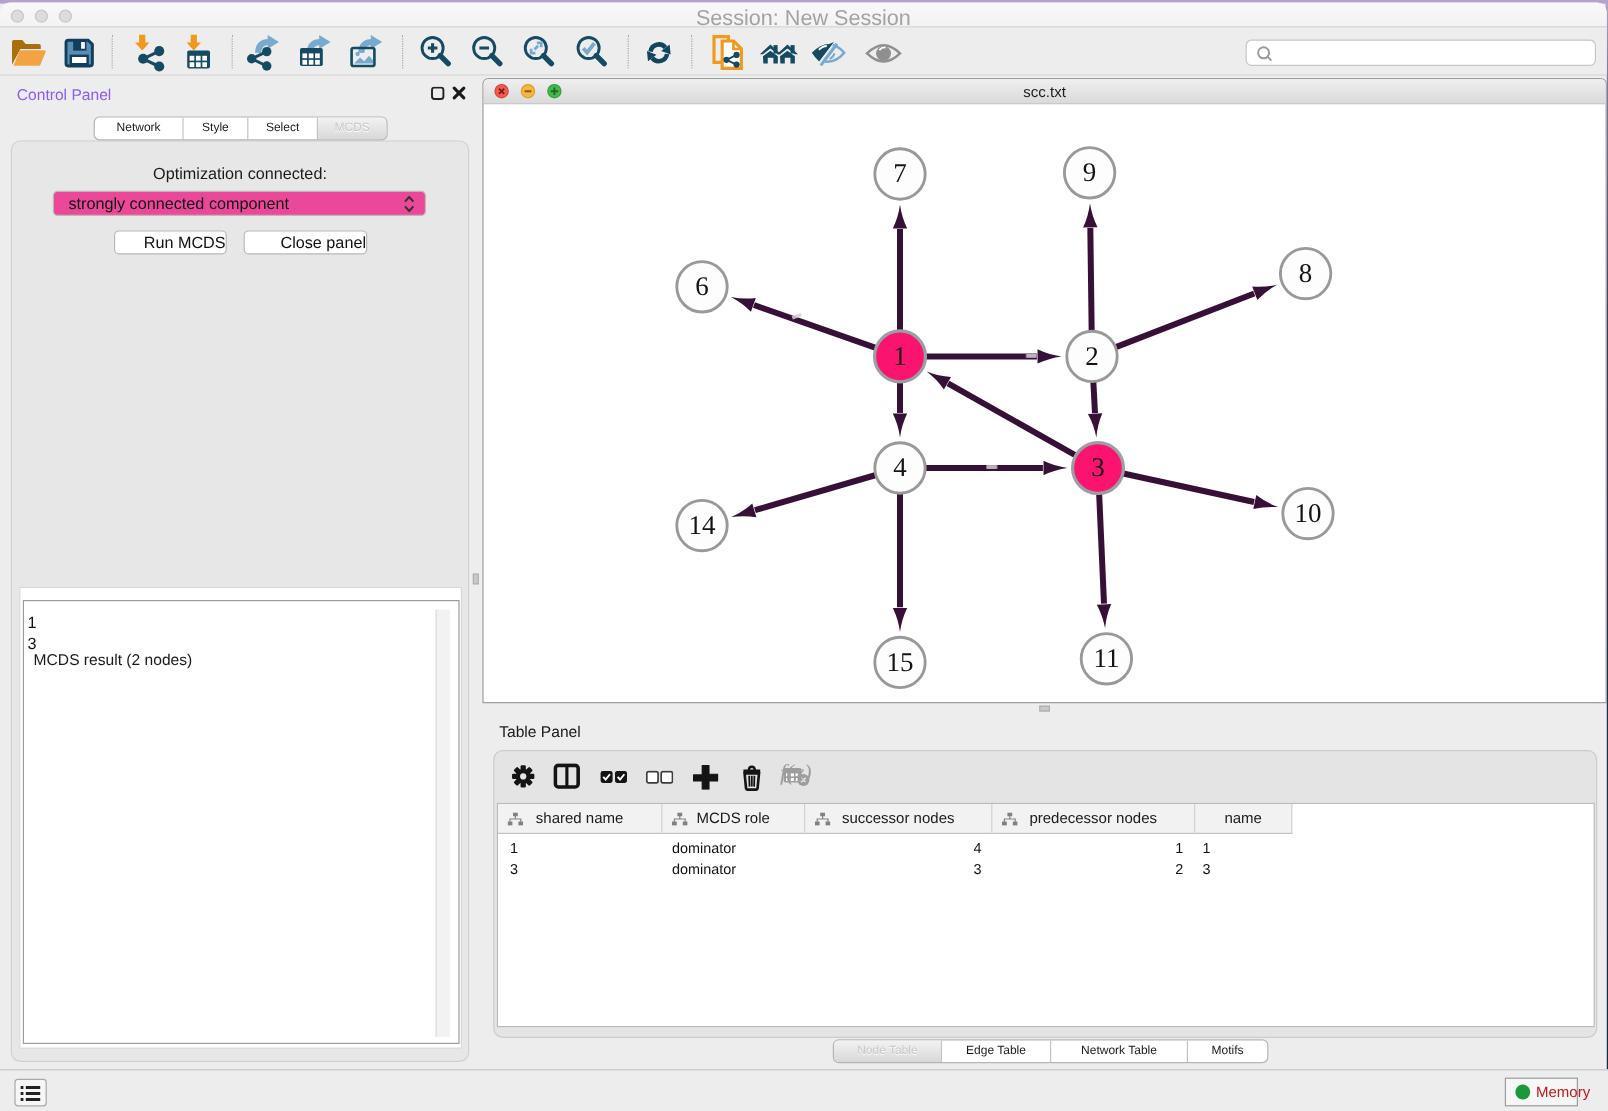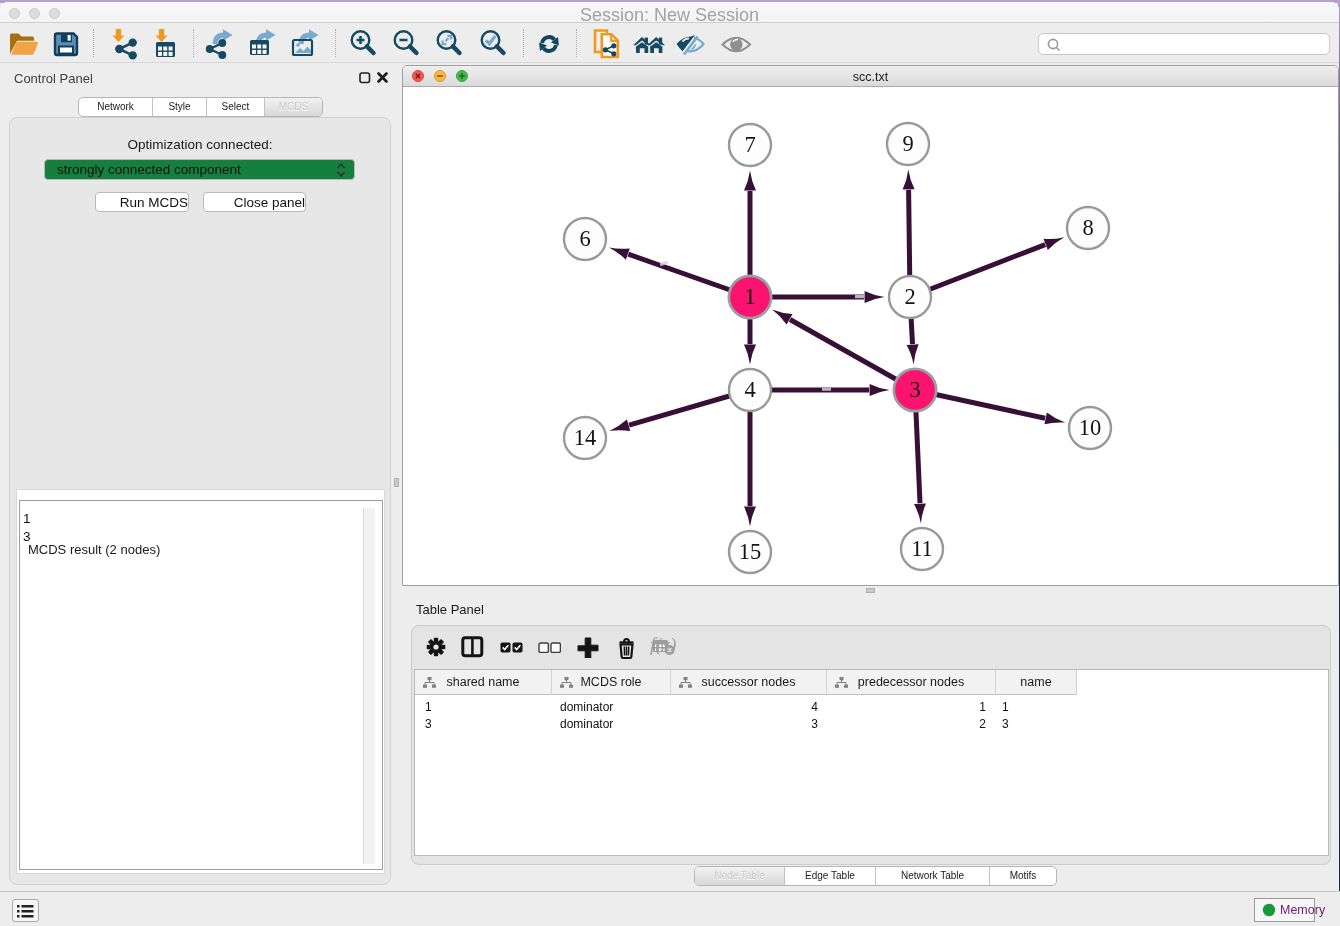--- a/index.html
+++ b/index.html
@@ -12,48 +12,48 @@
 #win { left:0; top:2px; width:1339px; height:924px; background:#ededed; border-radius:8px 8px 0 0; overflow:hidden; }
 #titlebar { position:absolute; left:0; top:0; width:100%; height:21px; background:linear-gradient(#f8f8f8,#f3f3f3); border-bottom:1px solid #cecece; }
 .tl { position:absolute; top:6px; width:11px; height:11px; border-radius:50%; background:#dcdcdc; border:1px solid #c8c8c8; }
 #wtitle { position:absolute; top:3px; left:0; width:100%; text-align:center; font-size:18px; color:#a2a2a2; }
 #toolbar { position:absolute; left:0; top:21px; width:100%; height:40px; background:#ededed; border-bottom:1px solid #d6d6d6; }
 .tsep { position:absolute; top:6px; height:28px; width:0; border-left:1px dotted #a9a9a9; }
 .ticon { position:absolute; top:4px; }
 #searchbox { position:absolute; left:1038px; top:10px; width:292px; height:22px; background:#fff; border:1px solid #c6c6c6; border-radius:5px; }
 
 #cphead { left:0; top:64px; width:391px; height:32px; }
-#cptitle { position:absolute; left:14px; top:7px; font-size:13px; color:#404040; }
+#cptitle { position:absolute; left:14px; top:7px; font-size:13px; color:#8b5cf6; }
 #cpbody { left:9px; top:117px; width:382px; height:768px; background:#e7e7e7; border:1px solid #d0d0d0; border-radius:8px; }
 .seg { position:absolute; display:flex; background:#fff; border:1px solid #b5b5b5; border-radius:5px; overflow:hidden; }
 .seg div { font-size:10px; color:#1a1a1a; text-align:center; line-height:18px; border-left:1px solid #c3c3c3; }
 .seg div:first-child { border-left:none; }
 .seg .sel { background:linear-gradient(#f2f2f2,#d8d8d8); color:#c8c8c8; text-shadow:0 1px 0 #fff; }
 #optlabel { left:0; top:137px; width:400px; text-align:center; font-size:13.5px; color:#1a1a1a; }
-#dropdown { left:44px; top:159px; width:311px; height:21px; background:#15803d; border:1px solid #b9b9b9; border-radius:4px; font-size:13.5px; color:#111; line-height:19px; padding-left:12px; }
+#dropdown { left:44px; top:159px; width:311px; height:21px; background:#ec4899; border:1px solid #b9b9b9; border-radius:4px; font-size:13.5px; color:#111; line-height:19px; padding-left:12px; }
 .btn { position:absolute; height:20px; background:#fff; border:1px solid #b9b9b9; border-radius:4px; font-size:13.5px; color:#111; text-align:right; line-height:19px; }
 #fswhite { left:16px; top:489px; width:369px; height:385px; background:#fff; border:1px solid #d8d8d8; }
 #fsborder { left:19px; top:500px; width:364px; height:370px; border:1px solid #9d9d9d; }
 #fslegend { left:24px; top:494px; background:#fff; padding:0 4px; font-size:13px; color:#1a1a1a;margin-top:48px; }
 #fstext { left:23px; top:510px; font-size:13.5px; color:#111; line-height:17.5px; }
 #fsscroll { left:363px; top:508px; width:12px; height:356px; background:#f2f2f2; border-left:1px solid #ddd; }
 
 #netwin { left:402px; top:65px; width:937px; height:521px; background:#fff; border:1px solid #9f9f9f; border-radius:5px 5px 0 0; }
 #nettitle { position:absolute; left:0; top:0; width:100%; height:21px; background:linear-gradient(#efefef,#dadada); border-bottom:1px solid #ababab; border-radius:4px 4px 0 0; }
 .mac { position:absolute; top:4px; width:12px; height:12px; border-radius:50%; }
 
 #tphead { left:403px; top:596px; width:937px; height:28px; }
 #tpbody { left:411px; top:625px; width:920px; height:240px; background:#e4e4e4; border:1px solid #cccccc; border-radius:8px; }
 #tablebox { left:414px; top:669px; width:915px; height:187px; background:#fff; border:1px solid #b9b9b9; }
 #thead { position:absolute; left:0; top:0; height:25px; background:#f2f2f2; border-bottom:1px solid #c2c2c2; }
 .thcell { position:absolute; top:0; height:25px; border-right:1px solid #d2d2d2; font-size:12.5px; color:#1a1a1a; text-align:center; line-height:24px; }
 .trow { position:absolute; font-size:12px; color:#111; }
 
 #statusbar { left:0; top:891px; width:1340px; height:35px; background:#ededed; border-top:1px solid #c6c6c6; }
-#memframe { position:absolute; left:1254px; top:6px; width:61px; height:24px; background:#f6f6f6; border:1px solid #9b9b9b; font-size:12.5px; color:#701a75; }
+#memframe { position:absolute; left:1254px; top:6px; width:61px; height:24px; background:#f6f6f6; border:1px solid #9b9b9b; font-size:12.5px; color:#b91c1c; }
 #listbtn { position:absolute; left:12px; top:7px; width:27px; height:23px; background:#f6f6f6; border:1px solid #a9a9a9; border-radius:3px; }
 .dimple { position:absolute; background:#c9c9c9; border:1px solid #b0b0b0; }
 </style>
 </head>
 <body>
 <div id="app">
 <div id="desktop" class="abs"></div>
 <div id="deskright" class="abs"></div>
 <div id="win" class="abs">
   <div id="titlebar">

